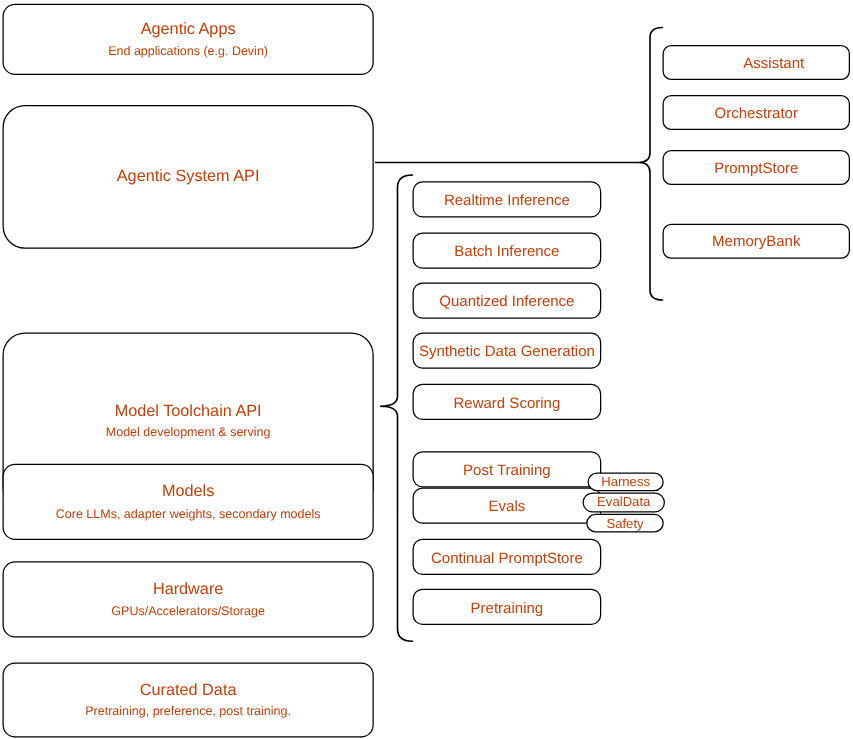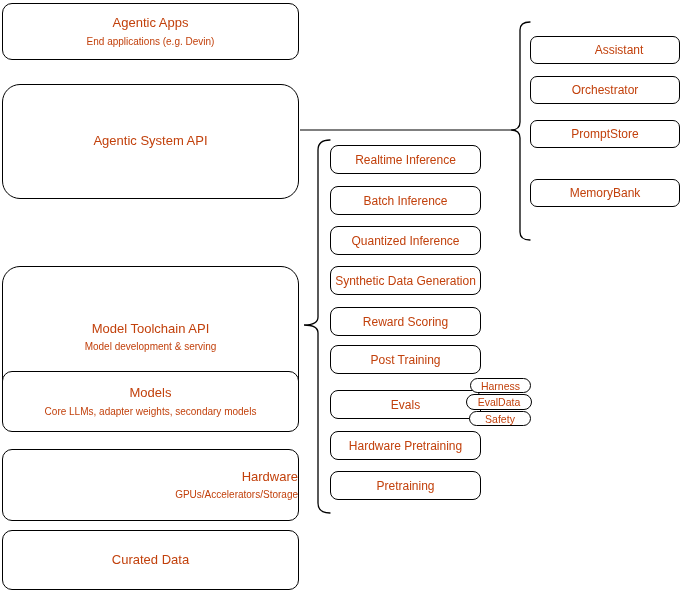--- a/index.html
+++ b/index.html
@@ -47,51 +47,52 @@
     <div class="title">Agentic System API</div>
   </div>
   <div class="node leftbox bigradius" style="top:226px;height:142px;margin-top:40px;">
     <div class="title">Model Toolchain API</div>
     <div class="subtitle">Model development &amp; serving</div>
   </div>
   <div class="node leftbox" style="top:371px;height:61px;">
     <div class="title">Models</div>
     <div class="subtitle">Core LLMs, adapter weights, secondary models</div>
   </div>
-  <div class="node leftbox" style="top:449px;height:72px;align-items:flex-end;">
+  <div class="node leftbox" style="top:449px;height:61px;">
     <div class="title">Hardware</div>
     <div class="subtitle">GPUs/Accelerators/Storage</div>
   </div>
   <div class="node leftbox" style="top:530px;height:60px;">
     <div class="title">Curated Data</div>
+    <div class="subtitle">Pretraining, preference, post training.</div>
   </div>
 
   <div class="node midbox" style="top:145px;">
     <span>Realtime Inference</span>
   </div>
   <div class="node midbox" style="top:186px;">
     <span>Batch Inference</span>
   </div>
   <div class="node midbox" style="top:226px;">
     <span>Quantized Inference</span>
   </div>
   <div class="node midbox" style="top:266px;">
     <span>Synthetic Data Generation</span>
   </div>
   <div class="node midbox" style="top:307px;">
     <span>Reward Scoring</span>
   </div>
-  <div class="node midbox" style="top:345px;">
+  <div class="node midbox" style="top:361px;">
     <span>Post Training</span>
   </div>
   <div class="node midbox" style="top:390px;">
     <span>Evals</span>
   </div>
   <div class="node midbox" style="top:431px;">
-    <span>Hardware Pretraining</span>
+    <span>Continual PromptStore</span>
   </div>
   <div class="node midbox" style="top:471px;">
     <span>Pretraining</span>
   </div>
 
   <div class="pill" style="left:470px;top:378px;width:61px;height:15px;">
     <span>Harness</span>
   </div>
   <div class="pill" style="left:466px;top:394px;width:66px;height:16px;">
     <span>EvalData</span>

